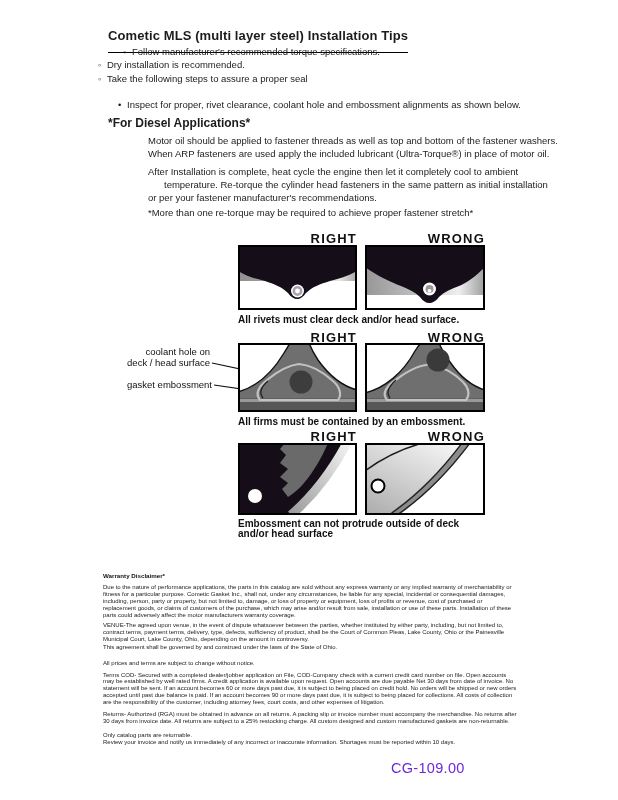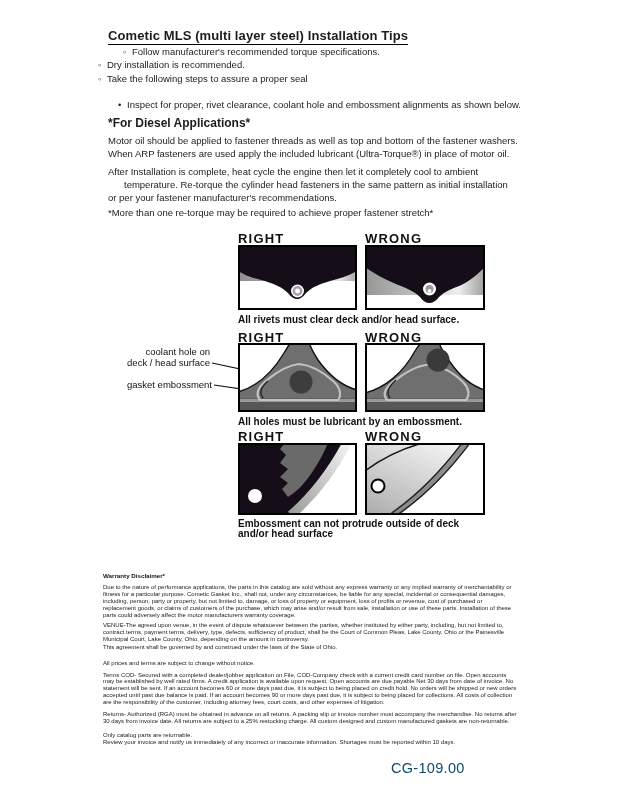--- a/index.html
+++ b/index.html
@@ -1,30 +1,30 @@
 <!DOCTYPE html>
 <html><head>
 <meta charset="utf-8">
 <style>
   html,body{margin:0;padding:0;background:#fff;}
   .page{position:relative;width:618px;height:800px;background:#ffffff;overflow:hidden;
         font-family:"Liberation Sans","DejaVu Sans",sans-serif;color:#1c1c1c;}
   .abs{position:absolute;}
-  .title{font-size:13px;font-weight:bold;border-bottom:1.6px solid #000;padding-bottom:1px;
+  .title{font-size:13px;font-weight:bold;border-bottom:1.6px solid #000;padding-bottom:9px;
          display:inline-block;margin:0;letter-spacing:.1px;}
-  .body-line{font-size:9.5px;white-space:nowrap;}
+  .body-line{font-size:9.5px;white-space:nowrap;margin-left:40px;}
   .brow{font-size:9.5px;white-space:nowrap;}
   .bm{display:inline-block;width:9px;font-size:9.5px;}
   .diesel-h{font-size:12px;font-weight:bold;white-space:nowrap;}
-  .rw-label{font-size:13px;font-weight:600;letter-spacing:1.2px;text-align:left;color:#111;}
+  .rw-label{font-size:13px;font-weight:600;letter-spacing:1.2px;text-align:right;color:#111;}
   .caption{font-size:10px;font-weight:bold;white-space:nowrap;color:#111;}
   .side-label{font-size:9.5px;text-align:right;white-space:nowrap;color:#111;}
   .warr{font-size:6px;line-height:6.9px;width:414px;color:#222;}
   .warr-h{font-size:6.2px;font-weight:bold;color:#111;}
-  .pagenum{font-size:14.5px;color:#0c4a6e;letter-spacing:.3px;}
+  .pagenum{font-size:14.5px;color:#6d28d9;letter-spacing:.3px;}
   svg{display:block;}
 </style>
 </head>
 <body>
 
 <div class="page">
 
   <h1 class="title abs" style="left:108px;top:28px;">Cometic MLS (multi layer steel) Installation Tips</h1>
 
   <div class="brow abs" style="left:98px;top:46px;margin-left:25px;"><span class="bm">◦</span><span>Follow manufacturer's recommended torque specifications.</span></div>
@@ -107,21 +107,21 @@
     <rect width="120" height="69" fill="#ffffff"></rect>
     <path d="M0 56 L0 50 C20 45 38 30 50 8 C53 3 55 1 56 0 L74 0 C76 5 80 12 85 19 C94 32 106 43 120 47 L120 56 Z" fill="#6f6f6f" stroke="#111" stroke-width="1.4"></path>
     <rect x="0" y="55.5" width="120" height="3.2" fill="#989898"></rect>
     <rect x="0" y="58.7" width="120" height="9" fill="#575757"></rect>
     <path d="M22 57 C17 51 20 44 32 36 C44 27 56 21.5 66 21.5 C78 24 90 31 98 39 C104 45 105 52 101 57 L22 57 Z" fill="none" stroke="#c2c2c2" stroke-width="2.2"></path>
     <path d="M25 55 C21 50 23 44 31 37" fill="none" stroke="#222" stroke-width="1.3"></path>
     <circle cx="73" cy="17" r="11.5" fill="#3a3a3a"></circle>
     <rect x="1" y="1" width="118" height="67" fill="none" stroke="#000" stroke-width="2"></rect>
   </svg>
 
-  <div class="caption abs" style="left:238px;top:416px;">All holes must be lubricant by an embossment.</div>
+  <div class="caption abs" style="left:238px;top:416px;">All firms must be contained by an embossment.</div>
 
   <div class="rw-label abs" style="left:238px;top:429px;width:119px;">RIGHT</div>
   <div class="rw-label abs" style="left:365px;top:429px;width:120px;">WRONG</div>
 
   <svg class="abs" style="left:238px;top:443px;" width="119" height="72" viewBox="0 0 119 72">
     <defs>
       <linearGradient id="g3" x1="0" y1="1" x2="1" y2="0">
         <stop offset="0" stop-color="#9a9a9a"></stop>
           <stop offset="0.6" stop-color="#cfcfcf"></stop>
           <stop offset="1" stop-color="#f2f2f2"></stop>

